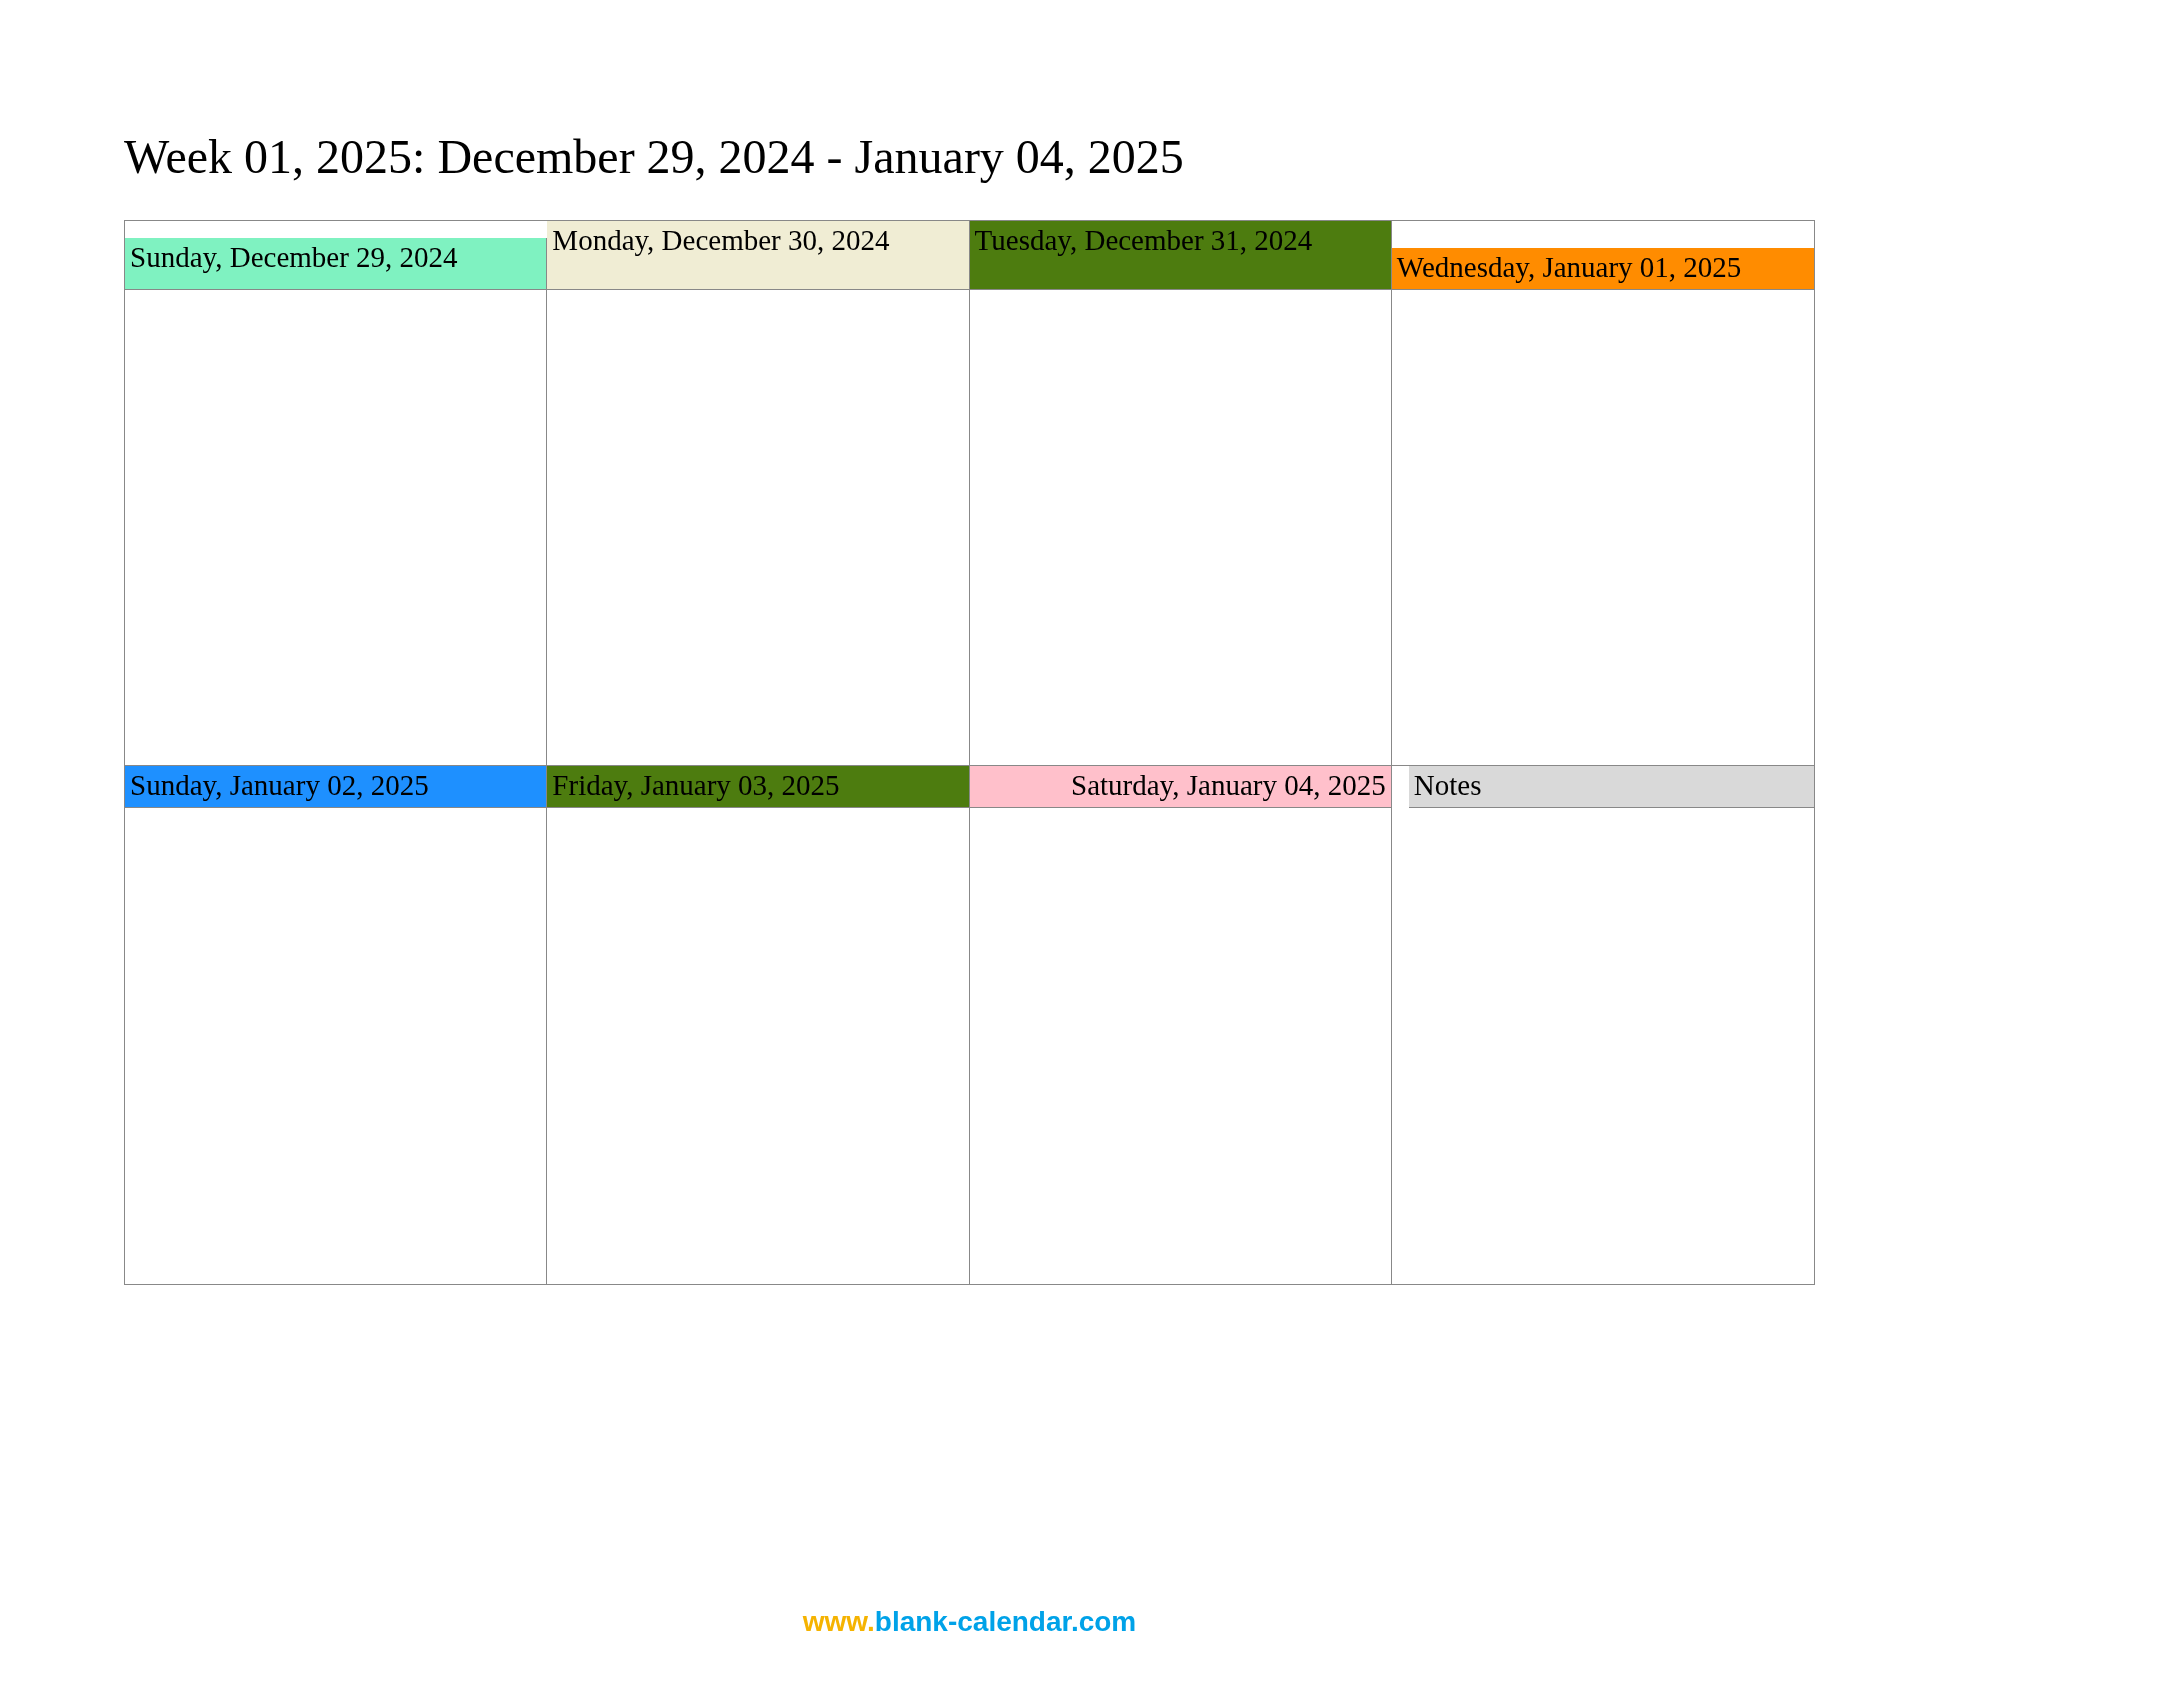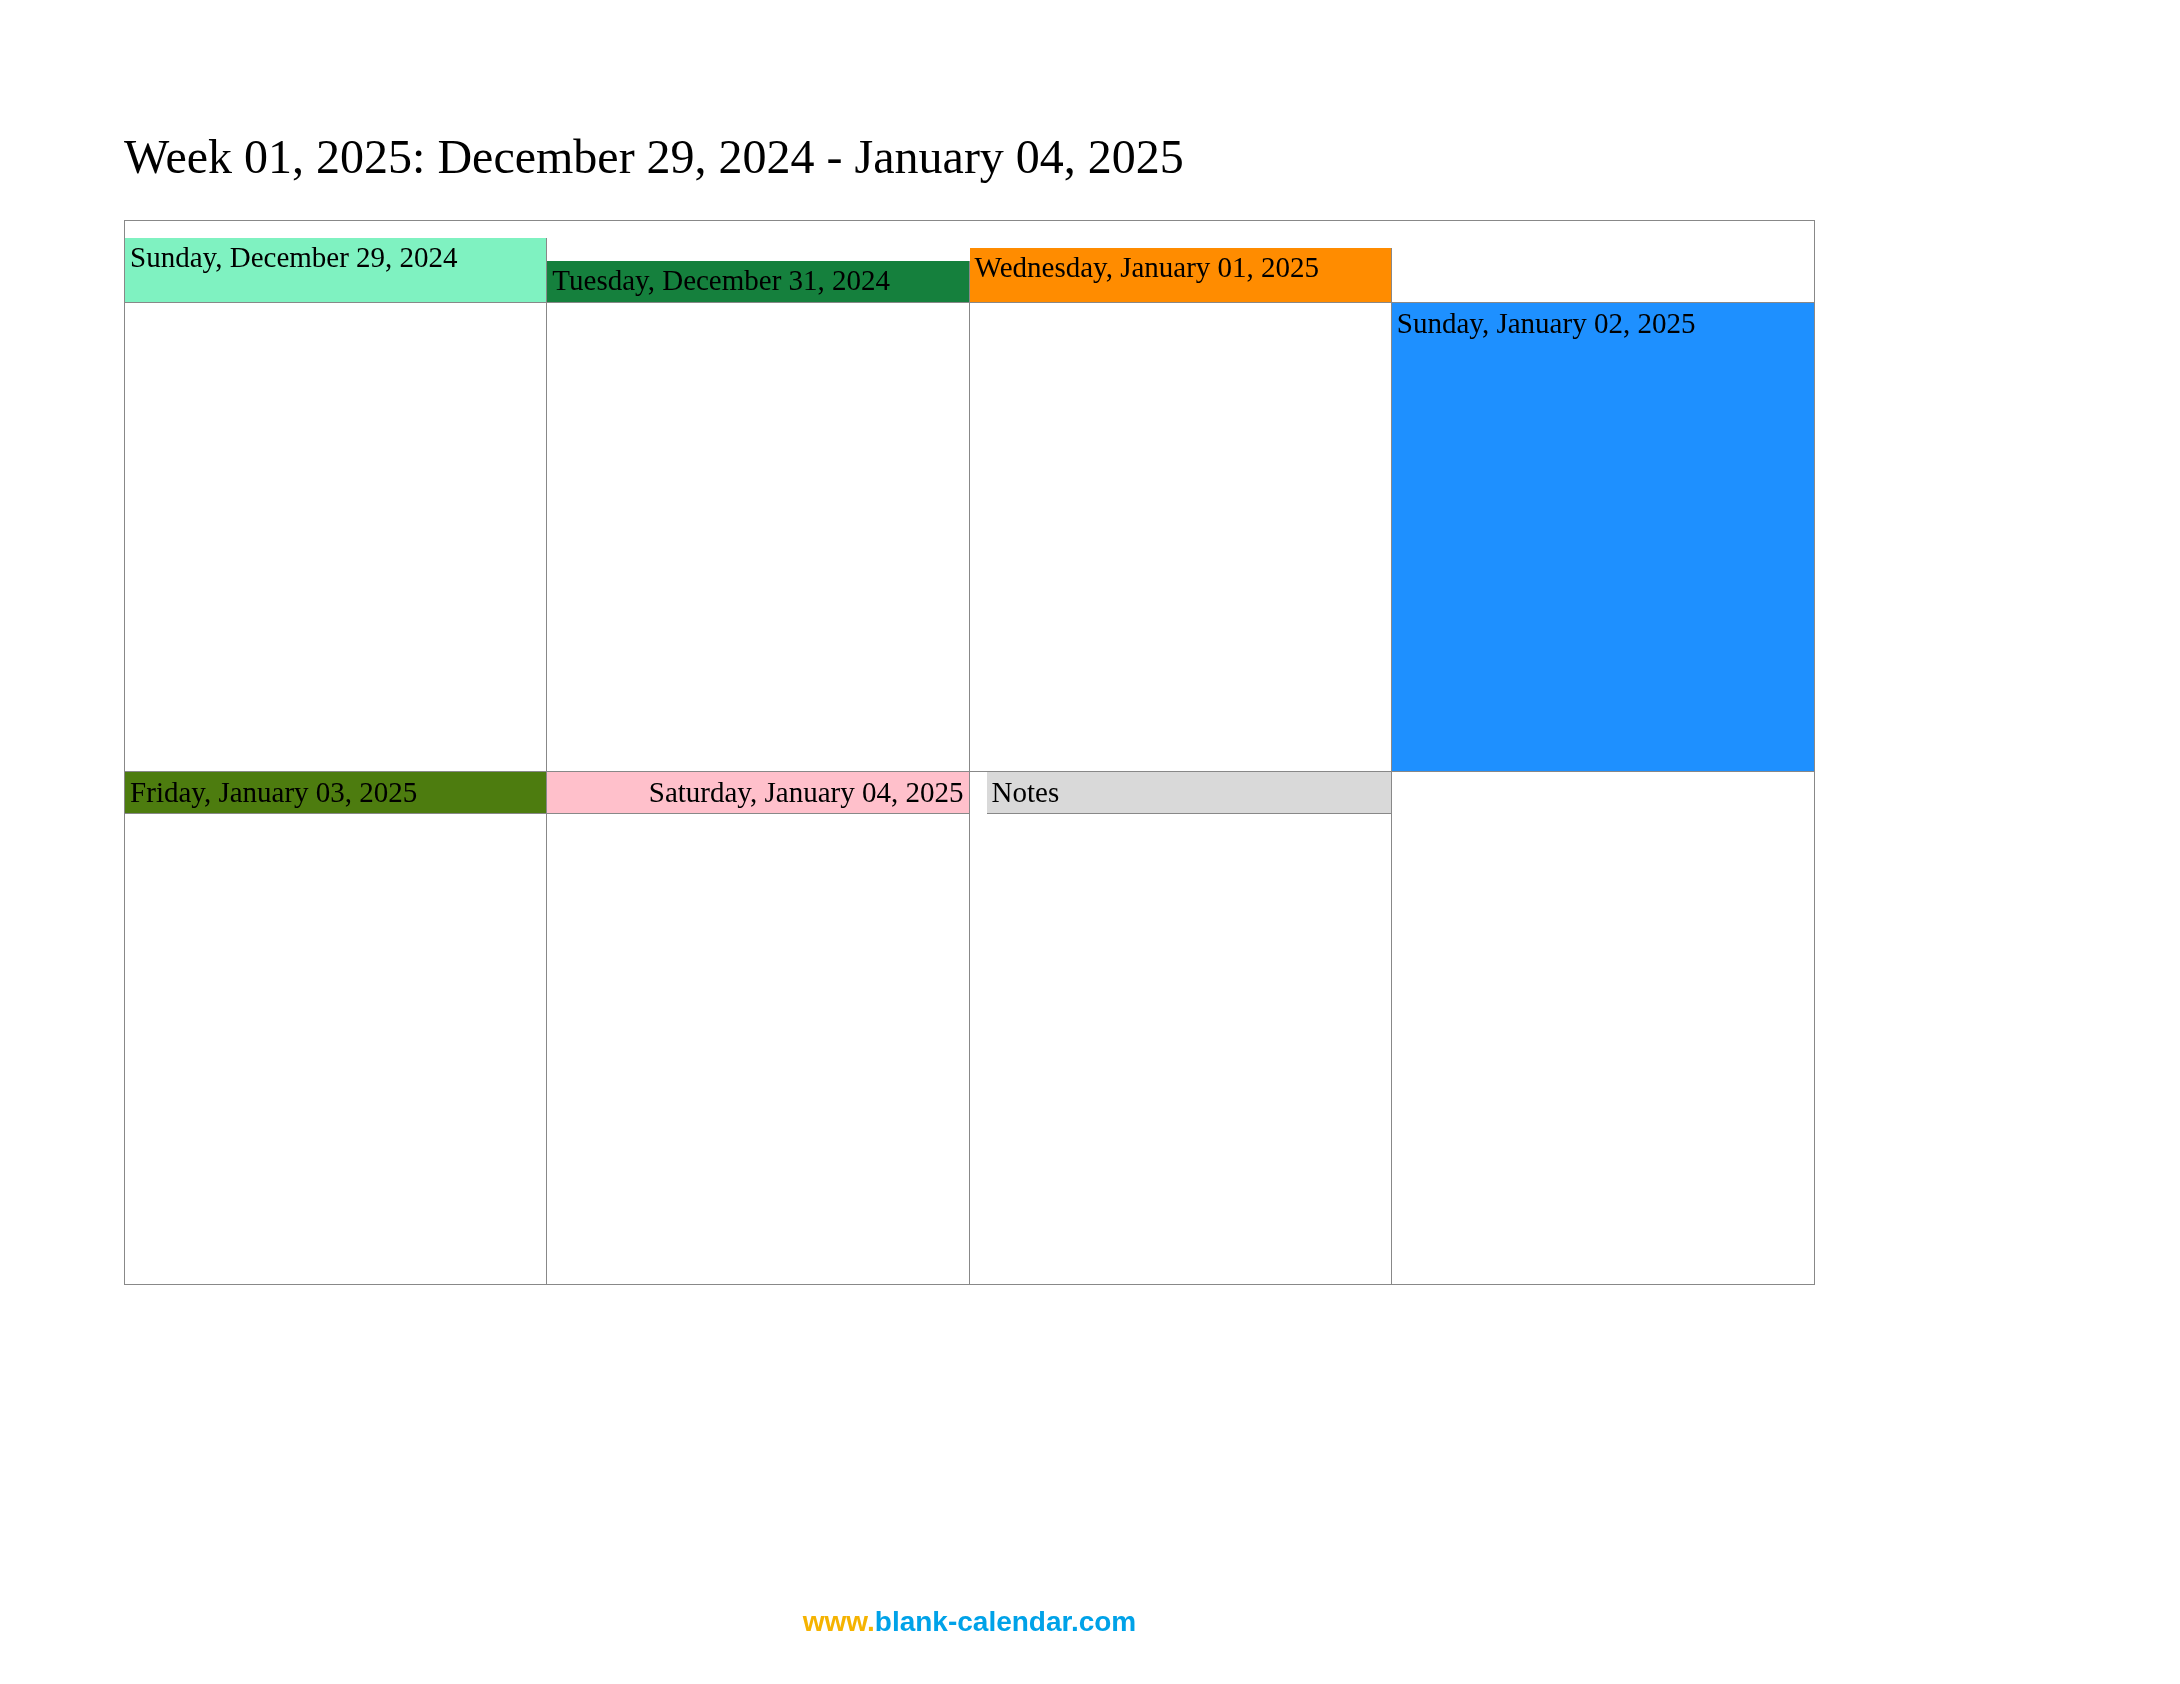--- a/index.html
+++ b/index.html
@@ -42,21 +42,21 @@
     background: #ffffff;
     border-right: 0.9px solid #888;
     border-bottom: 0.9px solid #888;
   }
   .grid > :nth-child(4n) { border-right: none; }
   
   .row2-body { border-bottom: none; }
   
   .bg-sun { background: #7ff2c1; margin-top: 17px; }
   .bg-mon { background: #f0edd4; }
-  .bg-tue { background: #15803d; margin-top: 40px; }
+  .bg-tue { background: #4d7c0f; }
   .bg-wed { background: #ff8c00; margin-top: 27px; }
   .bg-thu { background: #1e90ff; }
   .bg-fri { background: #4d7c0f; }
   .bg-sat { background: #ffc0cb; text-align: right; }
   .bg-notes { background: #d9d9d9; margin-left: 17px; }
   .footer {
     position: absolute;
     bottom: 47px;
     left: 0;
     width: 100%;
@@ -71,20 +71,21 @@
 </head>
 <body>
 
 <div class="page">
 
   <h1 class="title">Week 01, 2025: December 29, 2024 - January 04, 2025</h1>
 
   <div class="grid">
 
     <div class="day-header bg-sun">Sunday, December 29, 2024</div>
+    <div class="day-header bg-mon">Monday, December 30, 2024</div>
     <div class="day-header bg-tue">Tuesday, December 31, 2024</div>
     <div class="day-header bg-wed">Wednesday, January 01, 2025</div>
 
     <div class="day-body"></div>
     <div class="day-body"></div>
     <div class="day-body"></div>
     <div class="day-body"></div>
 
     <div class="day-header bg-thu">Sunday, January 02, 2025</div>
     <div class="day-header bg-fri">Friday, January 03, 2025</div>

